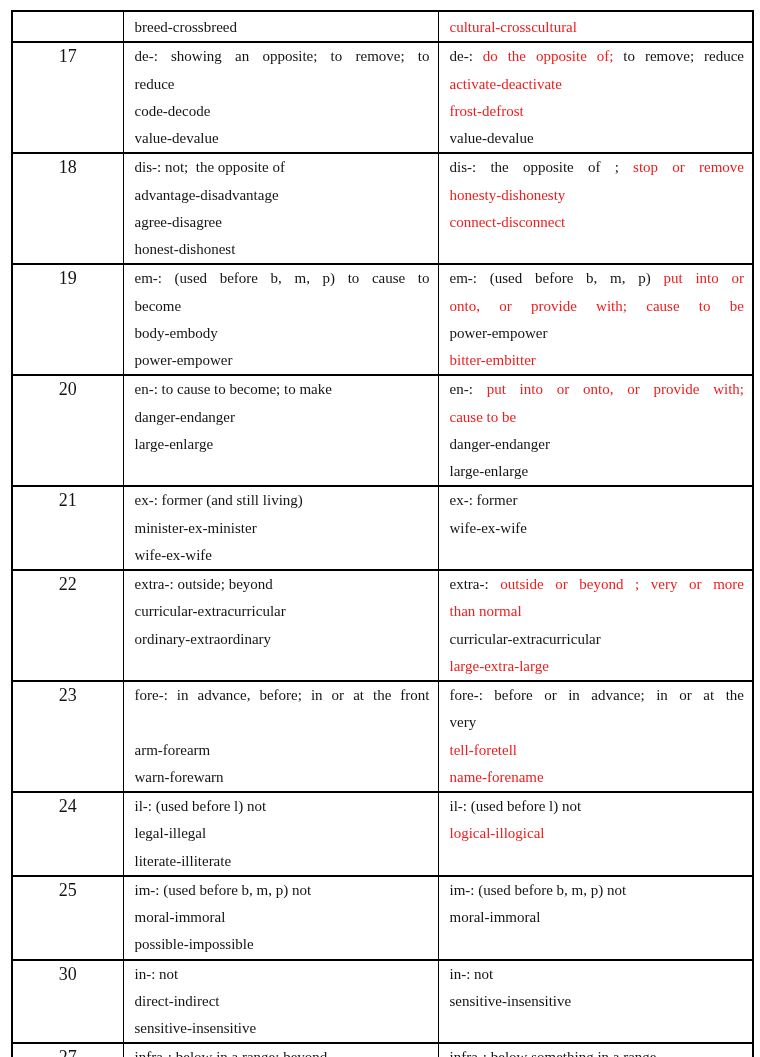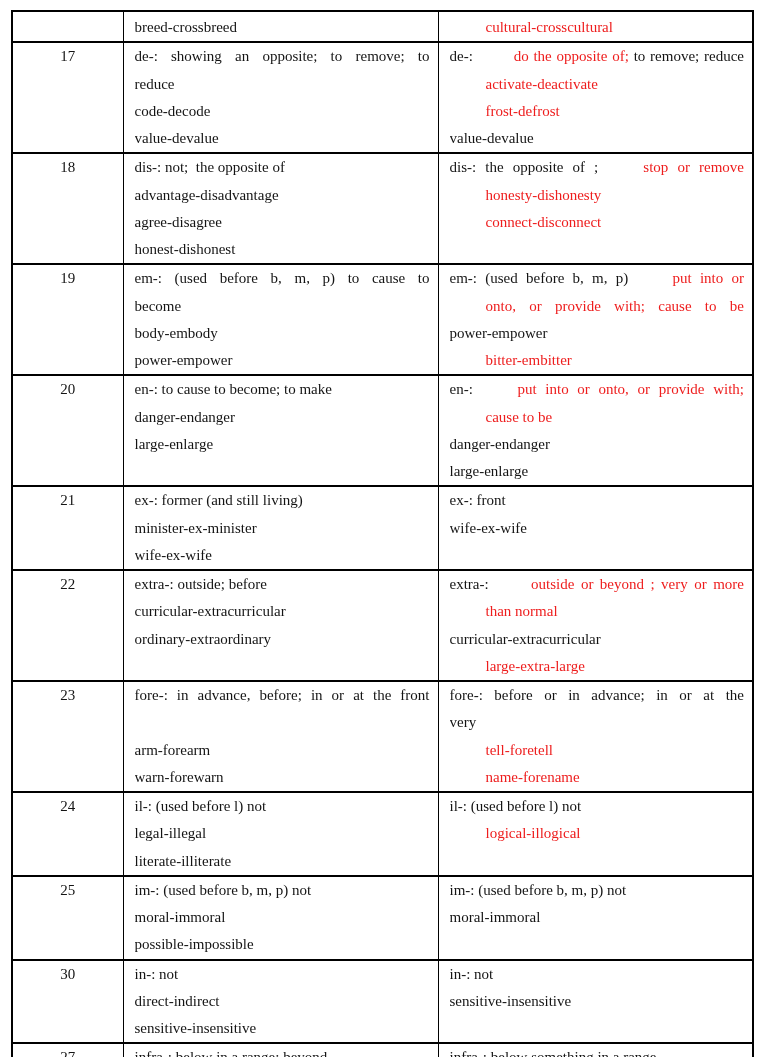--- a/index.html
+++ b/index.html
@@ -9,22 +9,22 @@
         border-collapse:collapse;table-layout:fixed;
         border:2px solid #000;}
   col.c-num{width:111px;} col.c-def{width:315px;}
   td{border:1px solid #000;border-top-width:2px;border-bottom-width:2px;
      vertical-align:top;padding:0;overflow:hidden;}
   td.num{text-align:center;}
   td.def{padding:0 8px 0 11px;}
   .line{height:27.25px;line-height:27.25px;overflow:hidden;
         font-size:15px;white-space:normal;}
   .line.j{text-align:justify;text-align-last:justify;}
-  .num .line{font-size:15px;}
-  .seg.red{color:var(--red,#ee1d1d);margin-left:36px;}
+  .num .line{font-size:18px;}
+  .seg.red{color:var(--red,#ee1d1d);}
   .seg.blk{color:var(--black,#141414);}
   tr.first td{padding-top:2px;}
 </style>
 </head>
 <body>
 
 <div class="page">
   <table class="prefix-table">
     <colgroup>
       <col class="c-num">
@@ -112,30 +112,30 @@
         <tr style="height: 82px;">
           <td class="num">
             <div class="line">21</div>
           </td>
           <td class="def">
             <div class="line"><span class="seg blk">ex-: former (and still living)</span></div>
             <div class="line"><span class="seg blk">minister-ex-minister</span></div>
             <div class="line"><span class="seg blk">wife-ex-wife</span></div>
           </td>
           <td class="def">
-            <div class="line"><span class="seg blk">ex-: front</span></div>
+            <div class="line"><span class="seg blk">ex-: former</span></div>
             <div class="line"><span class="seg blk">wife-ex-wife</span></div>
           </td>
         </tr>
         <tr style="height: 109px;">
           <td class="num">
             <div class="line">22</div>
           </td>
           <td class="def">
-            <div class="line"><span class="seg blk">extra-: outside; before</span></div>
+            <div class="line"><span class="seg blk">extra-: outside; beyond</span></div>
             <div class="line"><span class="seg blk">curricular-extracurricular</span></div>
             <div class="line"><span class="seg blk">ordinary-extraordinary</span></div>
           </td>
           <td class="def">
             <div class="line j"><span class="seg blk">extra-: </span><span class="seg red">outside or beyond ; very or more</span></div>
             <div class="line"><span class="seg red">than normal</span></div>
             <div class="line"><span class="seg blk">curricular-extracurricular</span></div>
             <div class="line"><span class="seg red">large-extra-large</span></div>
           </td>
         </tr>

